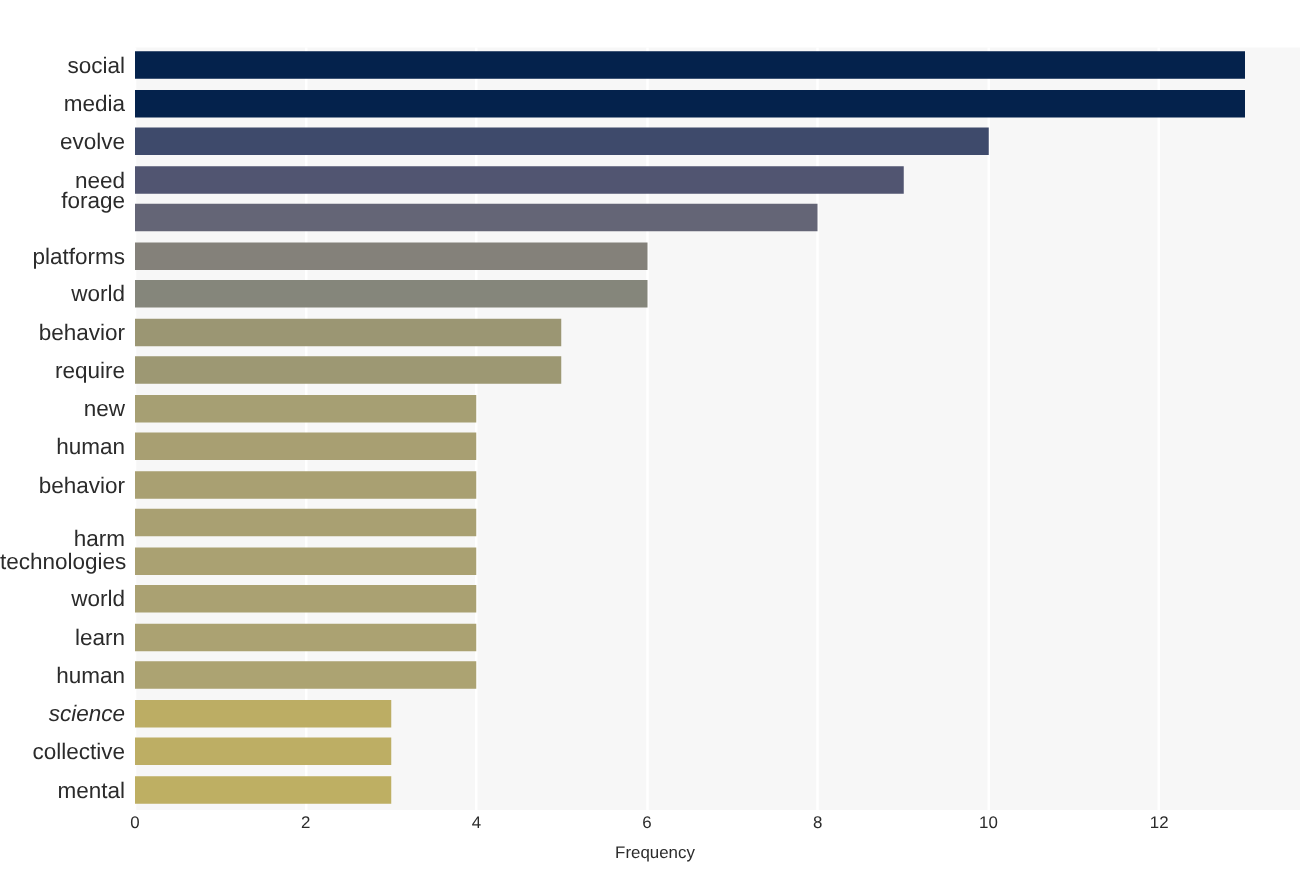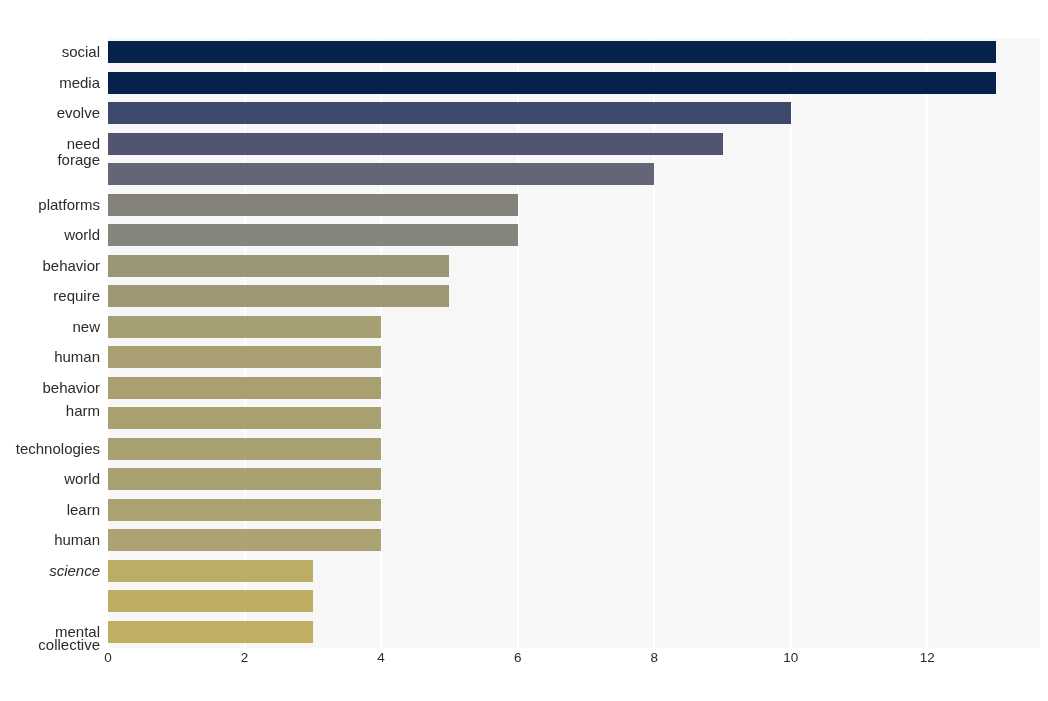--- a/index.html
+++ b/index.html
@@ -80,21 +80,21 @@
     left: 0;
     top: 38px;
     width: 100px;
     height: 610px;
   }
   .y-tick-label {
     position: absolute;
     right: 0;
     width: 100px;
     text-align: right;
-    font-size: 15px;
+    font-size: 18px;
     color: #2b2b2b;
     height: 28.4px;
     line-height: 28.4px;
     white-space: nowrap;
   }
 
   
   #x-axis {
     position: absolute;
     left: 108px;
@@ -206,34 +206,35 @@
       <div class="y-tick-label" style="top: 61px;">evolve</div>
       <div class="y-tick-label" style="top: 91.5px;">need</div>
       <div class="y-tick-label" style="top: 108px;">forage</div>
       <div class="y-tick-label" style="top: 152.5px;">platforms</div>
       <div class="y-tick-label" style="top: 183px;">world</div>
       <div class="y-tick-label" style="top: 213.5px;">behavior</div>
       <div class="y-tick-label" style="top: 244px;">require</div>
       <div class="y-tick-label" style="top: 274.5px;">new</div>
       <div class="y-tick-label" style="top: 305px; text-align: right;">human</div>
       <div class="y-tick-label" style="top: 335.5px;">behavior</div>
-      <div class="y-tick-label" style="top: 359px;">harm</div>
+      <div class="y-tick-label" style="top: 379px;">harm</div>
       <div class="y-tick-label" style="top: 396.5px;">technologies</div>
       <div class="y-tick-label" style="top: 427px;">world</div>
       <div class="y-tick-label" style="top: 457.5px;">learn</div>
       <div class="y-tick-label" style="top: 488px;">human</div>
       <div class="y-tick-label" style="top: 518.5px; font-style: italic;">science</div>
-      <div class="y-tick-label" style="top: 549px; margin-top: 44px;">collective</div>
+      <div class="y-tick-label" style="top: 549px;">collective</div>
       <div class="y-tick-label" style="top: 579.5px;">mental</div>
     </div>
 
   <div id="x-axis">
       <div class="x-tick-label" style="left: 0px;">0</div>
       <div class="x-tick-label" style="left: 136.557px;">2</div>
       <div class="x-tick-label" style="left: 273.114px;">4</div>
       <div class="x-tick-label" style="left: 409.67px;">6</div>
       <div class="x-tick-label" style="left: 546.227px;">8</div>
       <div class="x-tick-label" style="left: 682.784px;">10</div>
       <div class="x-tick-label" style="left: 819.341px;">12</div>
     </div>
 
+  <div id="x-axis-title">Frequency</div>
 
 </div>
 
 </body></html>

